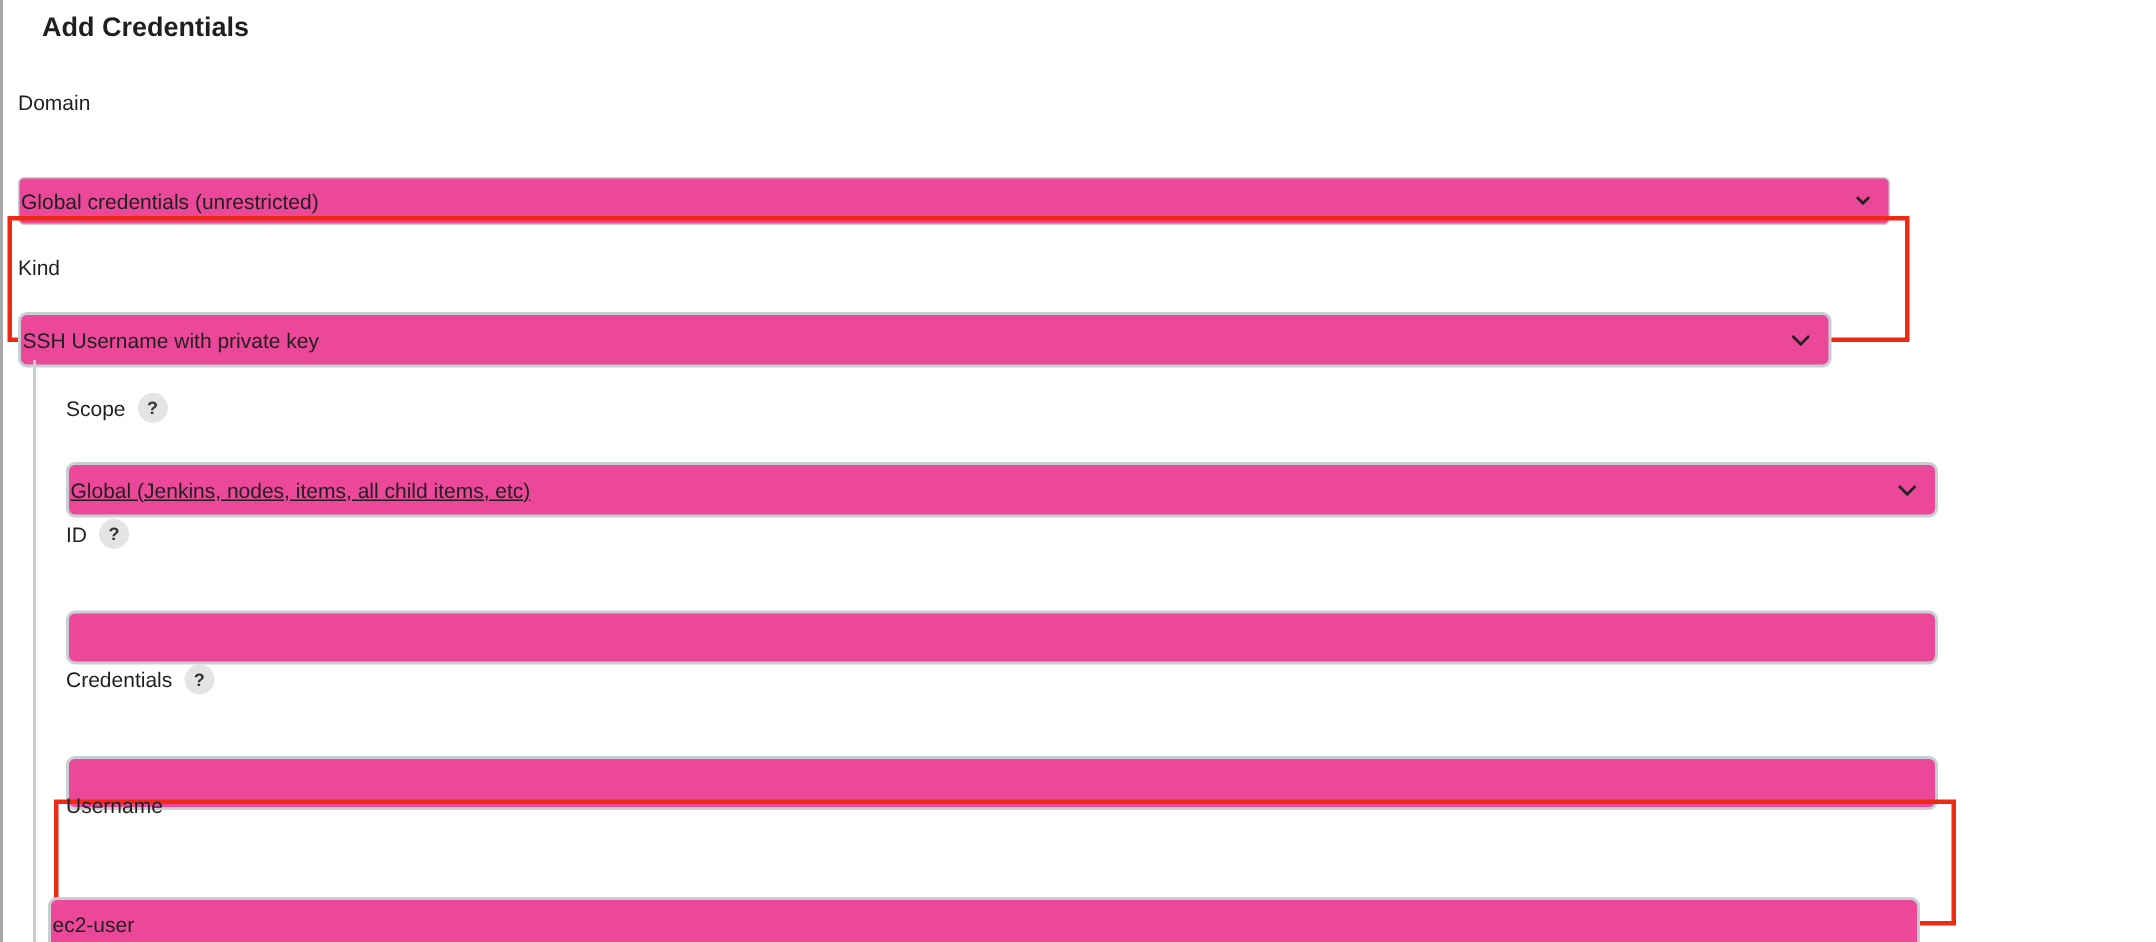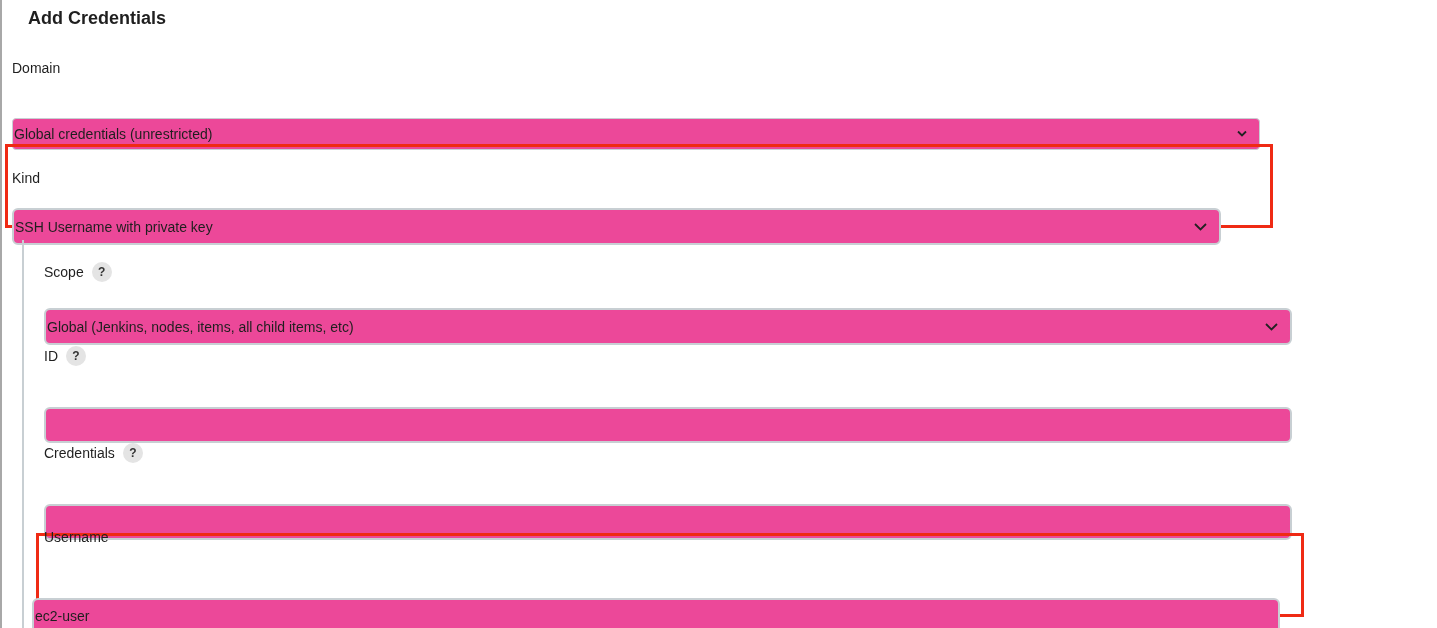--- a/index.html
+++ b/index.html
@@ -44,21 +44,21 @@
       <path d="M1 1 L6.5 6.5 L12 1" stroke="#222" stroke-width="1.8" fill="none"></path>
     </svg>
 </div>
 
 <div class="nest"></div>
 
 <div class="lbl" style="left:44px;top:246px;margin-top:16px;">
   <span>Scope</span>
   <span class="help">?</span>
 </div>
-<div class="field" style="left:44px;top:279px;width:1248px;height:37px;">
+<div class="field" style="left:44px;top:279px;width:1248px;height:37px;text-decoration:underline;">
   <span>Global (Jenkins, nodes, items, all child items, etc)</span>
   <svg class="chev" width="13" height="8" viewBox="0 0 13 8">
       <path d="M1 1 L6.5 6.5 L12 1" stroke="#222" stroke-width="1.8" fill="none"></path>
     </svg>
 </div>
 
 <div class="lbl" style="left:44px;top:346px;">
   <span>ID</span>
   <span class="help">?</span>
 </div>

